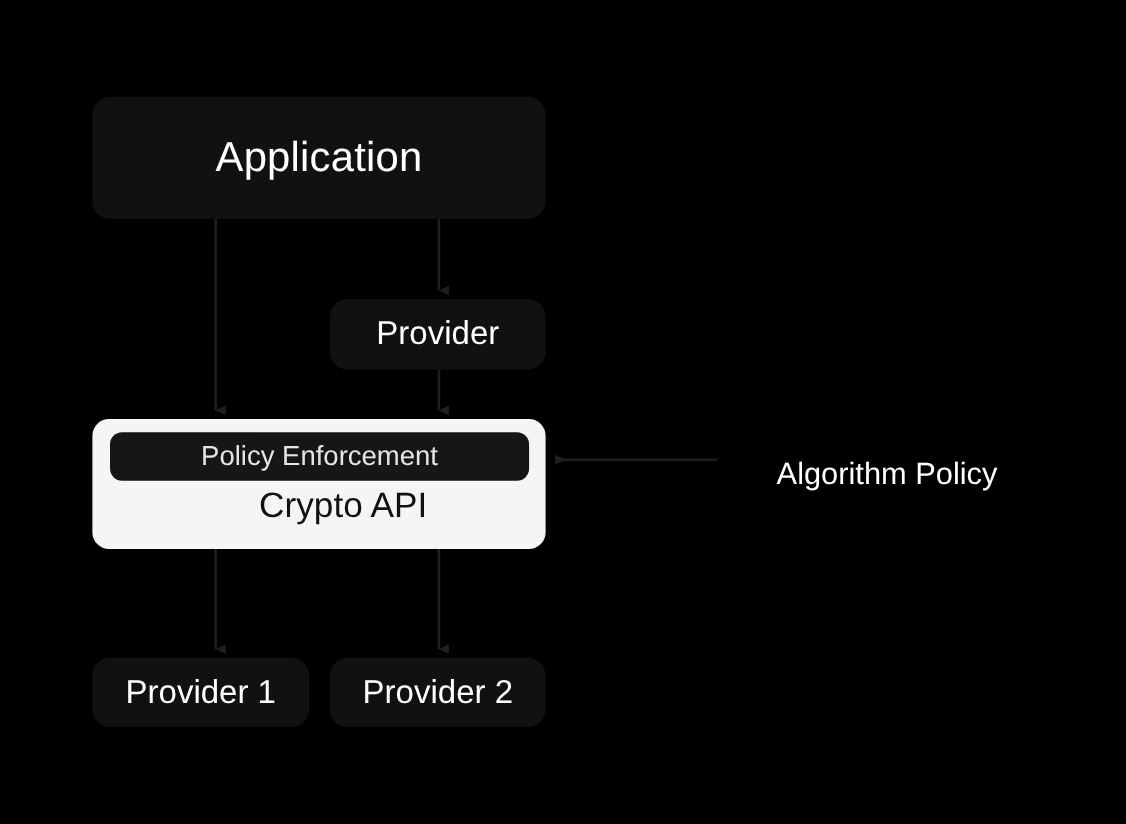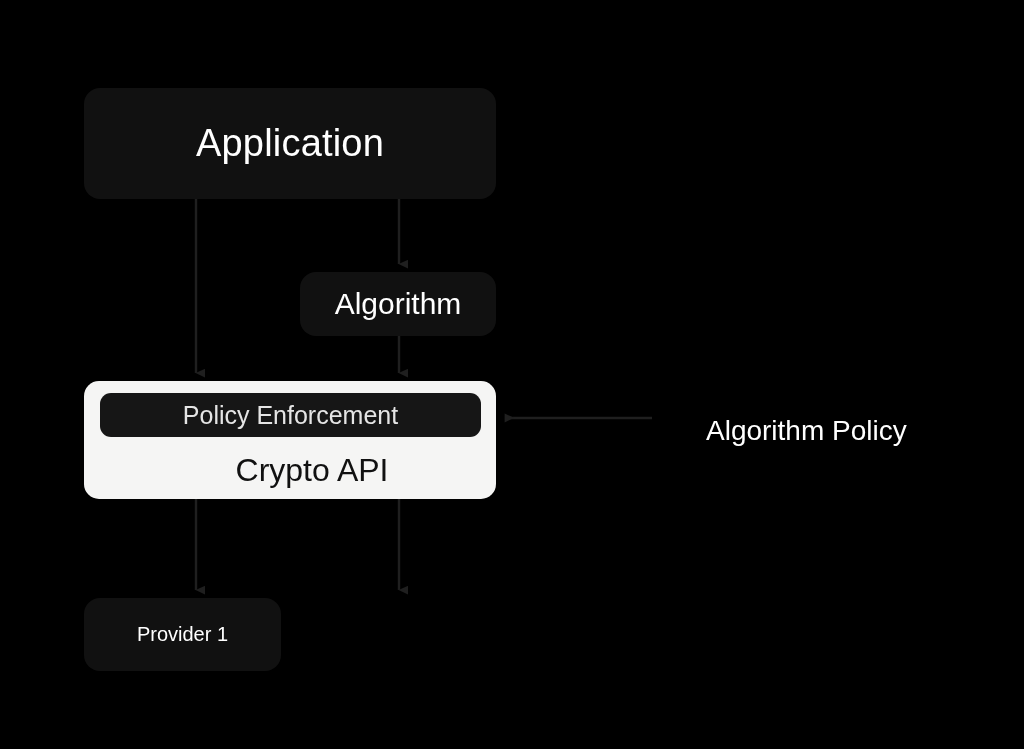--- a/index.html
+++ b/index.html
@@ -59,43 +59,43 @@
     left: 84px; top: 381px;
     width: 412px; height: 118px;
     display: block;
   }
   #crypto-label {
     position: absolute;
     left: 0; right: 0;
     top: 60px;
     height: 48px;
     display: flex;
-    align-items: flex-end;
+    align-items: flex-start;
     justify-content: center;
     font-size: 32px;
     color: #111111;
     white-space: nowrap;
     padding-left: 44px;
   }
   
   #policy-box {
     position: absolute;
     left: 16px; top: 12px;
     width: 381px; height: 44px;
     display: flex;
     align-items: center;
     justify-content: center;
     font-size: 25px;
     white-space: nowrap;
   }
   
   #provider1-box {
     left: 84px; top: 598px;
-    width: 197px; height: 73px;
-    font-size: 20px;
+    width: 197px; height: 63px;
+    font-size: 30px;
   }
   #provider2-box {
     left: 300px; top: 598px;
     width: 196px; height: 63px;
     font-size: 30px;
   }
   
   #algorithm-policy-label {
     position: absolute;
     left: 706px;
@@ -140,36 +140,39 @@
     <line x1="399" y1="499" x2="399" y2="590" stroke="#1f1f1f" stroke-width="2.4" marker-end="url(#arrowDown)"></line>
 
     <line x1="652" y1="418" x2="505" y2="418" stroke="#1f1f1f" stroke-width="2.4" marker-end="url(#arrowLeft)"></line>
   </svg>
 
   <div class="node node-dark" id="app-box">
     <span>Application</span>
   </div>
 
   <div class="node node-dark" id="protocol-box">
-    <span>Algorithm</span>
+    <span>Provider</span>
   </div>
 
   <div class="node node-light" id="crypto-box">
 
     <div class="node-inner-dark" id="policy-box">
       <span>Policy Enforcement</span>
     </div>
 
     <div id="crypto-label">
       <span>Crypto API</span>
     </div>
   </div>
 
   <div class="node node-dark" id="provider1-box">
     <span>Provider 1</span>
   </div>
 
+  <div class="node node-dark" id="provider2-box">
+    <span>Provider 2</span>
+  </div>
 
   <div id="algorithm-policy-label">
     <span>Algorithm Policy</span>
   </div>
 
 </div>
 
 </body></html>

